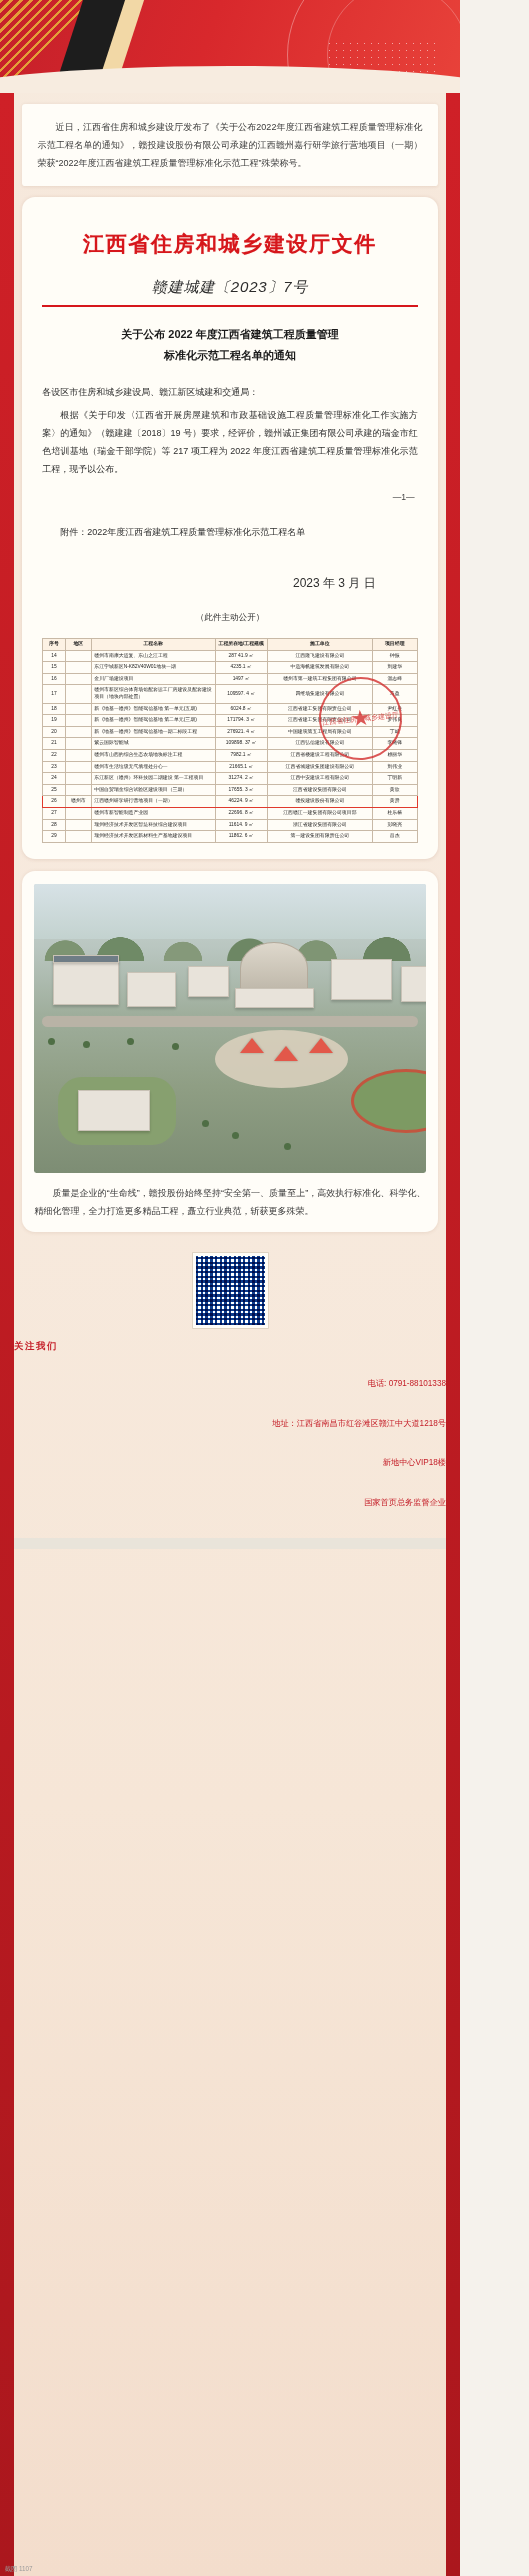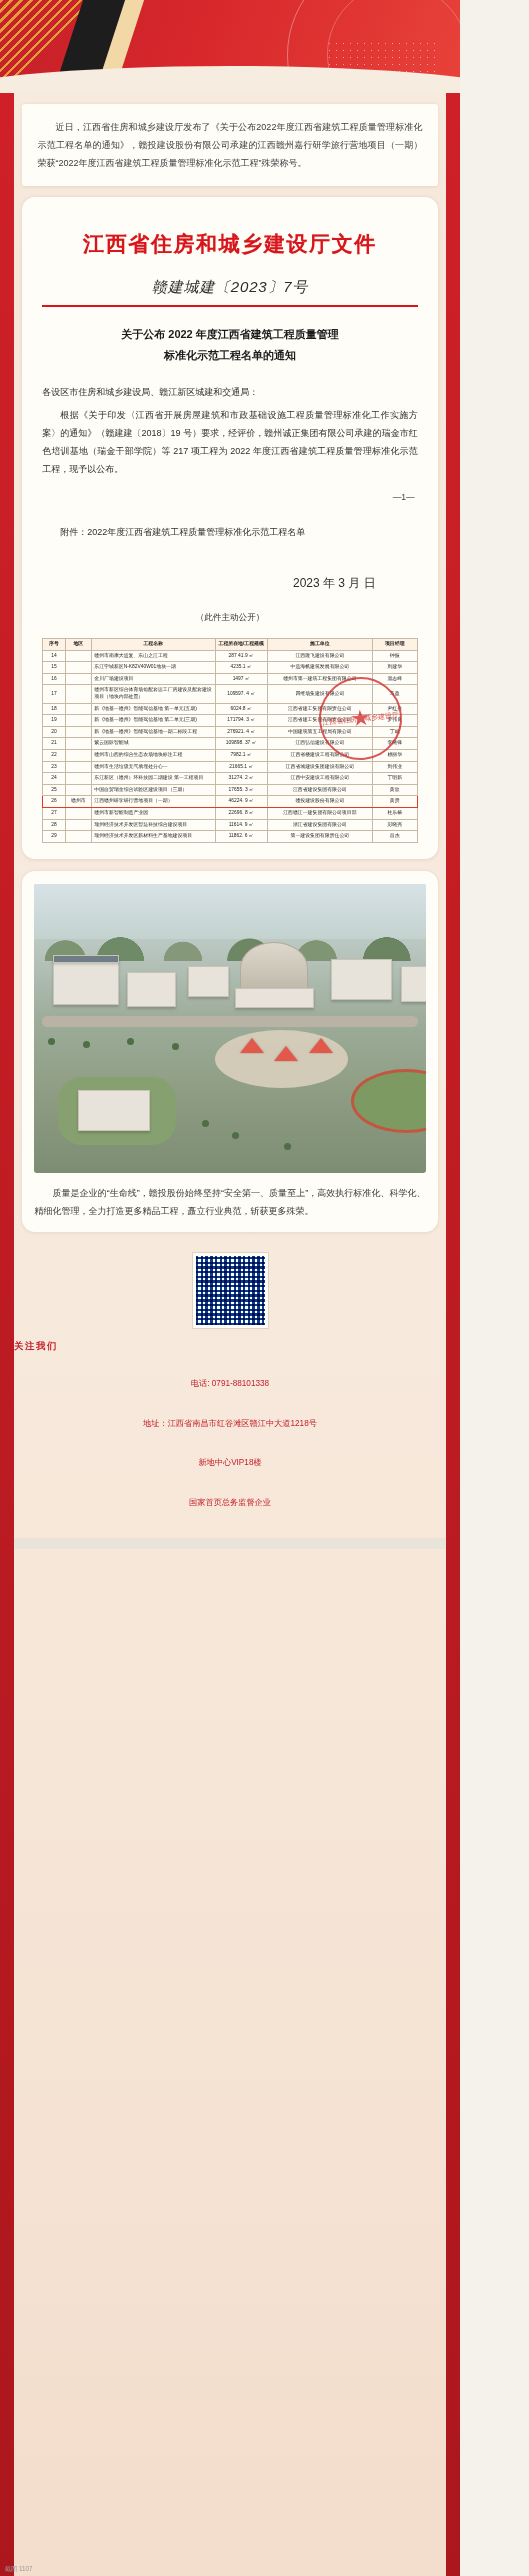--- a/index.html
+++ b/index.html
@@ -321,21 +321,21 @@
   }
   .footer-title {
     text-align: left;
     font-size: 9.4px;
     color: #c5202a;
     font-weight: bold;
     letter-spacing: 1.6px;
     margin-bottom: 7.9px;
   }
   .footer-line {
-    text-align: center;
+    text-align: right;
     font-size: 8.2px;
     color: #c5202a;
     line-height: 2.0;
     margin-top: 23px;
   }
   .bottom-bar {
     height: 11px;
     background: #e9e4da;
   }
   .shot-label {

